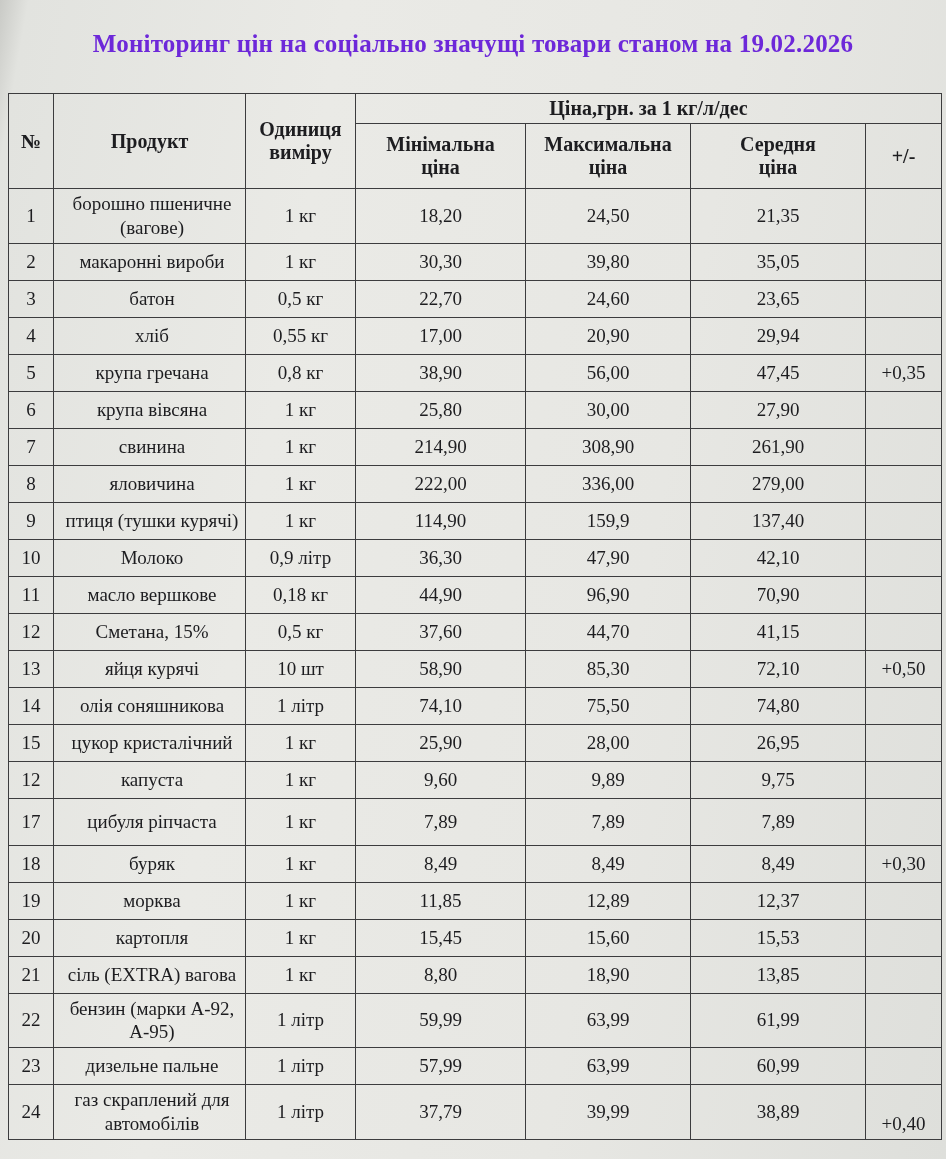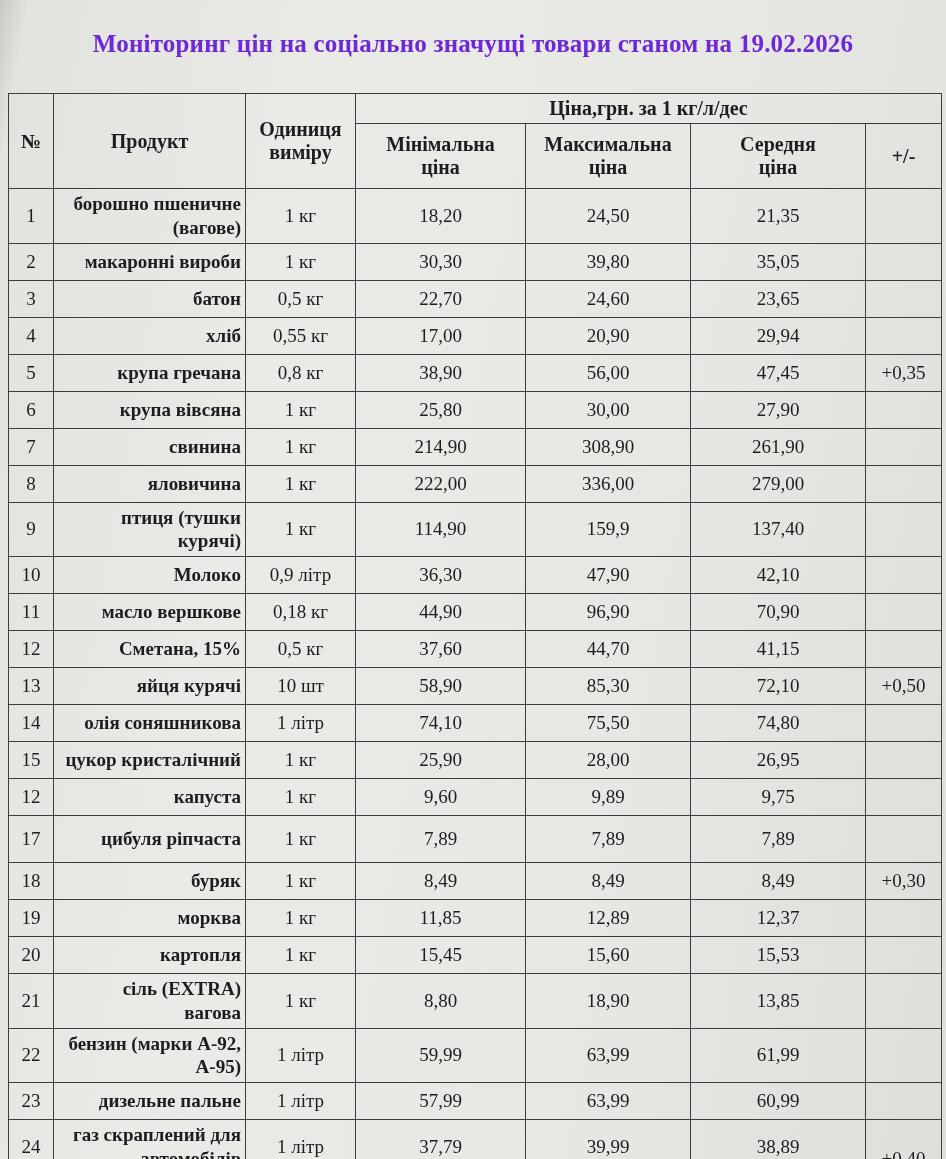--- a/index.html
+++ b/index.html
@@ -56,21 +56,21 @@
   .delta-header { vertical-align: top; padding-top: 8px; font-weight: bold; }
   tbody tr { height: 37px; }
   tbody tr:nth-child(17) { height: 47px; margin-top: 48px; }
   tbody tr:nth-child(1) td,
   tbody tr:nth-child(9) td,
   tbody tr:nth-child(15) td,
   tbody tr:nth-child(21) td,
   tbody tr:nth-child(22) td,
   tbody tr:nth-child(24) td { padding-top: 3px; padding-bottom: 3px; }
   td.cell-number { text-align: center; }
-  td.cell-product { text-align: right; padding-left: 9px; line-height: 1.25; font-weight: bold; }
+  td.cell-product { text-align: center; padding-left: 9px; line-height: 1.25; }
   td.cell-unit, td.cell-min-price, td.cell-max-price,
   td.cell-avg-price, td.cell-delta { text-align: center; }
   tbody tr:last-child td.cell-delta {
     vertical-align: bottom;
     padding-bottom: 4px;
   }
 </style>
 </head>
 <body>
 

